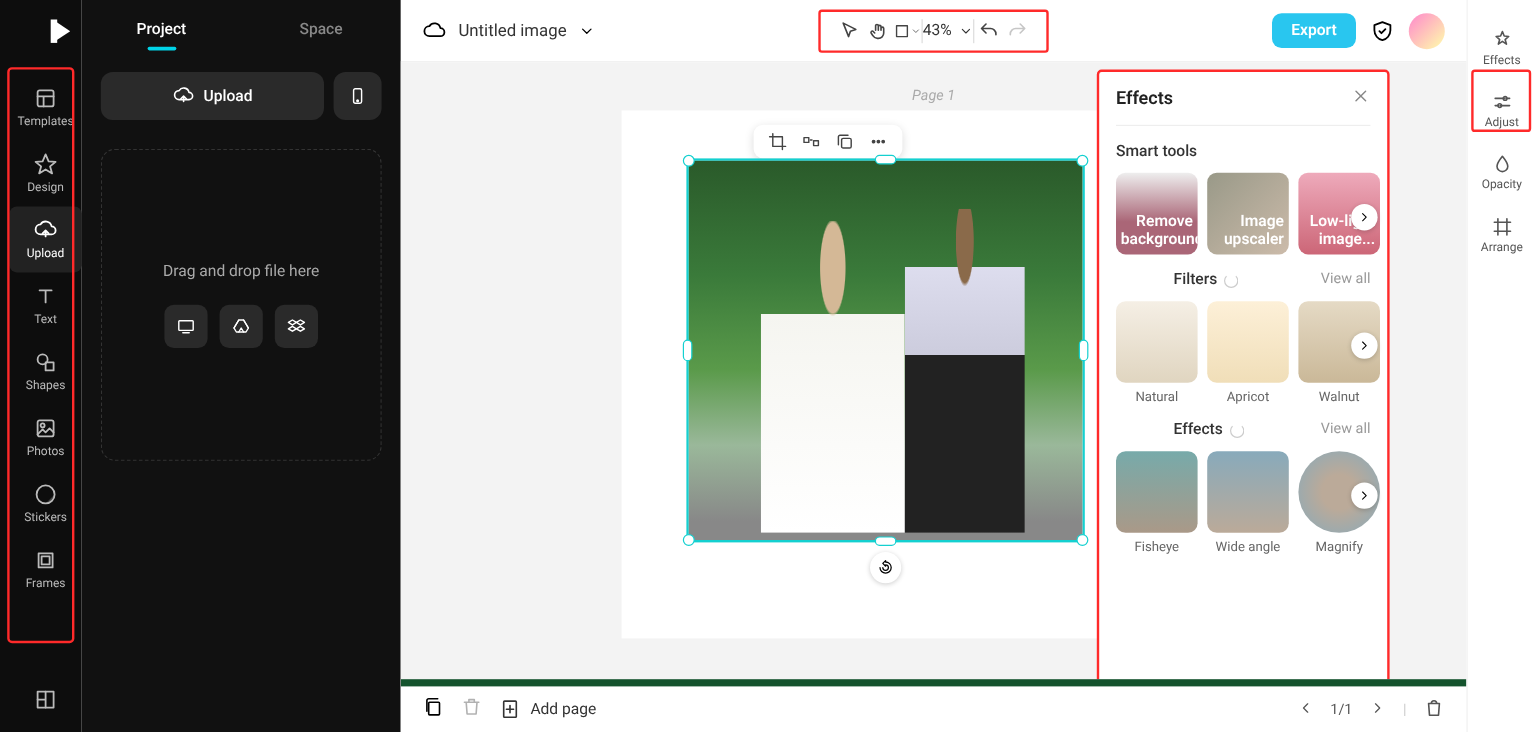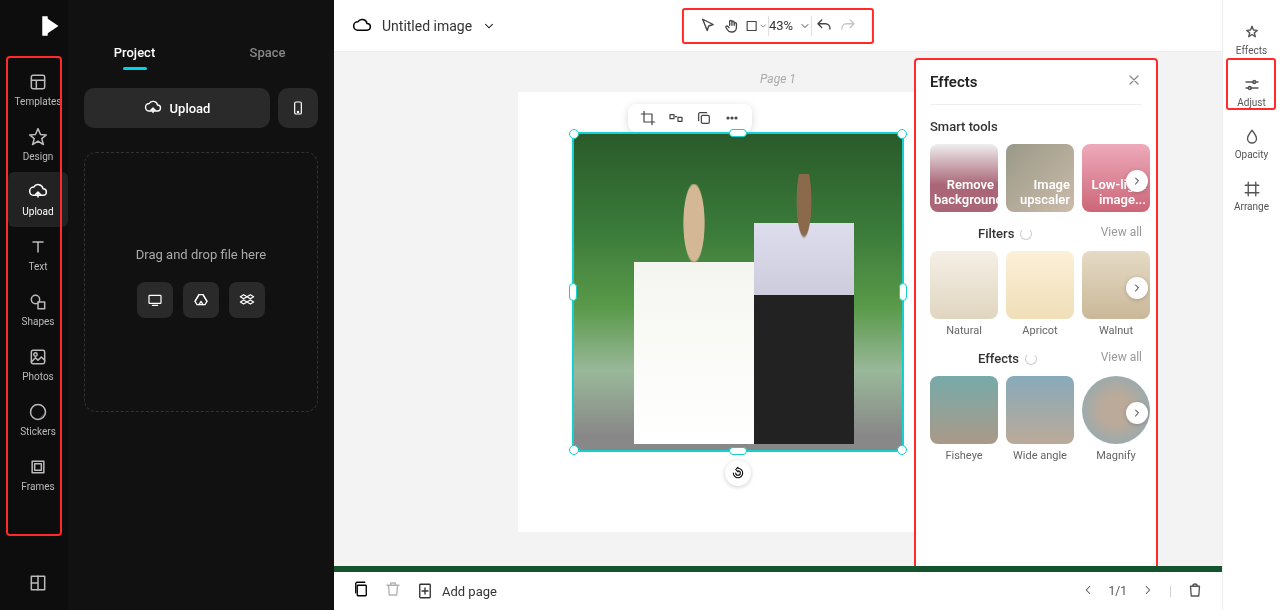--- a/index.html
+++ b/index.html
@@ -5,21 +5,21 @@
 * { margin:0; padding:0; box-sizing:border-box; font-family:-apple-system,BlinkMacSystemFont,"Segoe UI",Roboto,sans-serif; }
 html,body { width:1280px; height:610px; overflow:hidden; background:#fff; }
 .app { display:flex; width:100%; height:100%; }
 .rail { width:68px; background:#0d0d0d; display:flex; flex-direction:column; align-items:flex-end; padding-top:10px; }
 .logo { width:32px; height:32px; display:flex; align-items:center; justify-content:center; margin-bottom:20px; }
 .rail-item { width:60px; height:55px; display:flex; flex-direction:column; align-items:center; justify-content:center; color:#bbb; cursor:pointer; font-size:10px; gap:4px; border-radius:6px; }
 .rail-item.active { background:#222; color:#fff; }
 .rail-item svg { width:20px; height:20px; }
 .rail-hl { position:absolute; left:6px; top:56px; width:56px; height:480px; border:2px solid #ff2a2a; border-radius:4px; pointer-events:none; }
 .sidebar { width:266px; background:#111; display:flex; flex-direction:column; }
-.tabs { display:flex; height:48px;margin-top:28px; }
+.tabs { display:flex; height:48px; }
 .tab { flex:1; display:flex; align-items:center; justify-content:center; color:#888; font-size:13px; font-weight:500; cursor:pointer; position:relative; }
 .tab.active { color:#fff; }
 .tab.active::after { content:""; position:absolute; bottom:6px; left:50%; transform:translateX(-50%); width:24px; height:3px; background:#00d4e8; border-radius:2px; }
 .upload-row { display:flex; gap:8px; padding:12px 16px; }
 .upload-btn { flex:1; background:#2a2a2a; color:#fff; border:none; border-radius:10px; height:40px; display:flex; align-items:center; justify-content:center; gap:8px; font-size:13px; font-weight:500; cursor:pointer; }
 .upload-small { width:40px; height:40px; background:#2a2a2a; border:none; border-radius:10px; display:flex; align-items:center; justify-content:center; cursor:pointer; }
 .dropzone { margin:12px 16px; height:260px; border:1px dashed #333; border-radius:12px; display:flex; flex-direction:column; align-items:center; justify-content:center; color:#aaa; font-size:13px; gap:20px; }
 .drop-icons { display:flex; gap:10px; }
 .drop-icon { width:36px; height:36px; background:#2a2a2a; border-radius:8px; display:flex; align-items:center; justify-content:center; cursor:pointer; }
 .main { flex:1; display:flex; flex-direction:column; background:#fff; position:relative; }
@@ -230,20 +230,28 @@
             <svg viewBox="0 0 24 24" width="18" height="18">
               <path d="M9 14L4 9l5-5M4 9h10a6 6 0 016 6v1"></path>
             </svg>
           </span>
         <span class="tb-btn" style="opacity:.3">
             <svg viewBox="0 0 24 24" width="18" height="18">
               <path d="M15 14l5-5-5-5M20 9H10a6 6 0 00-6 6v1"></path>
             </svg>
           </span>
       </div>
+      <div class="topbar-right">
+        <button class="export-btn">Export</button>
+        <svg viewBox="0 0 24 24" width="20" height="20">
+            <path d="M12 3l8 3v5c0 5-3.5 9-8 10-4.5-1-8-5-8-10V6z"></path>
+            <path d="M9 12l2 2 4-4"></path>
+          </svg>
+        <div class="avatar"></div>
+      </div>
     </div>
 
     <div class="canvas-area">
       <div class="page-label">Page 1</div>
       <div class="page">
         <div class="float-tb">
           <span>
               <svg viewBox="0 0 24 24" width="16" height="16">
                 <path d="M6 2v16h16M2 6h16v16"></path>
               </svg>

